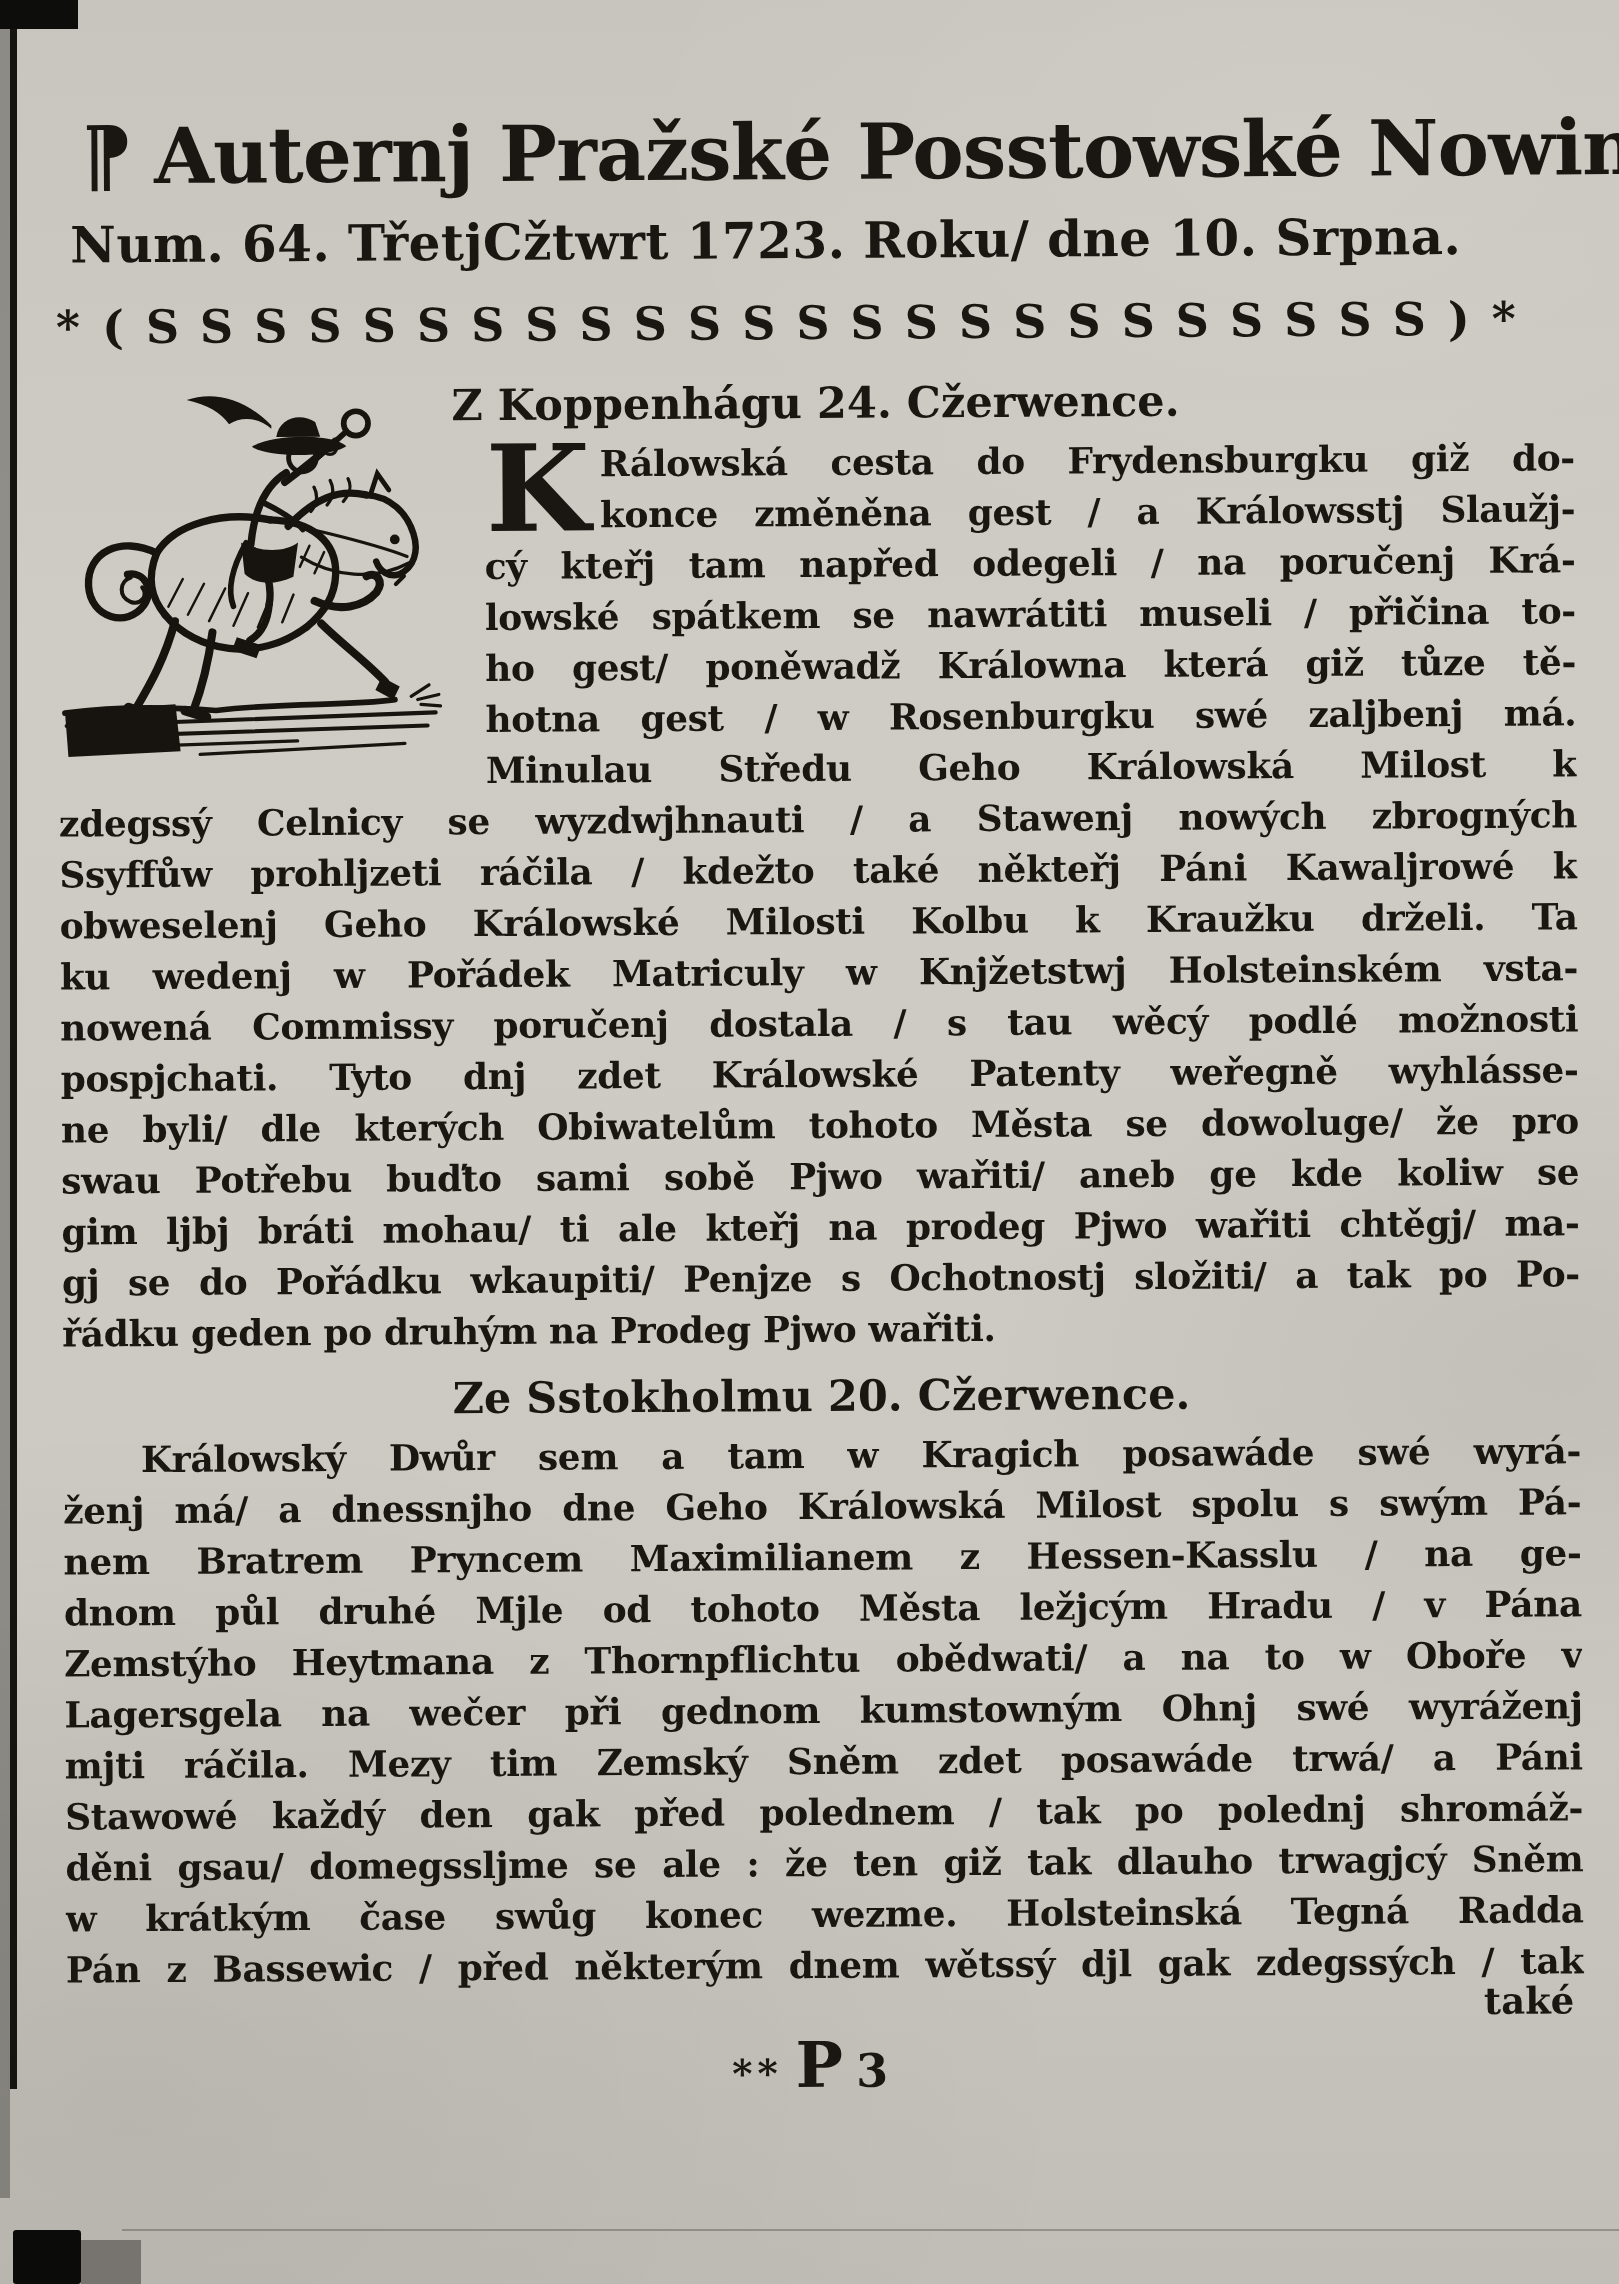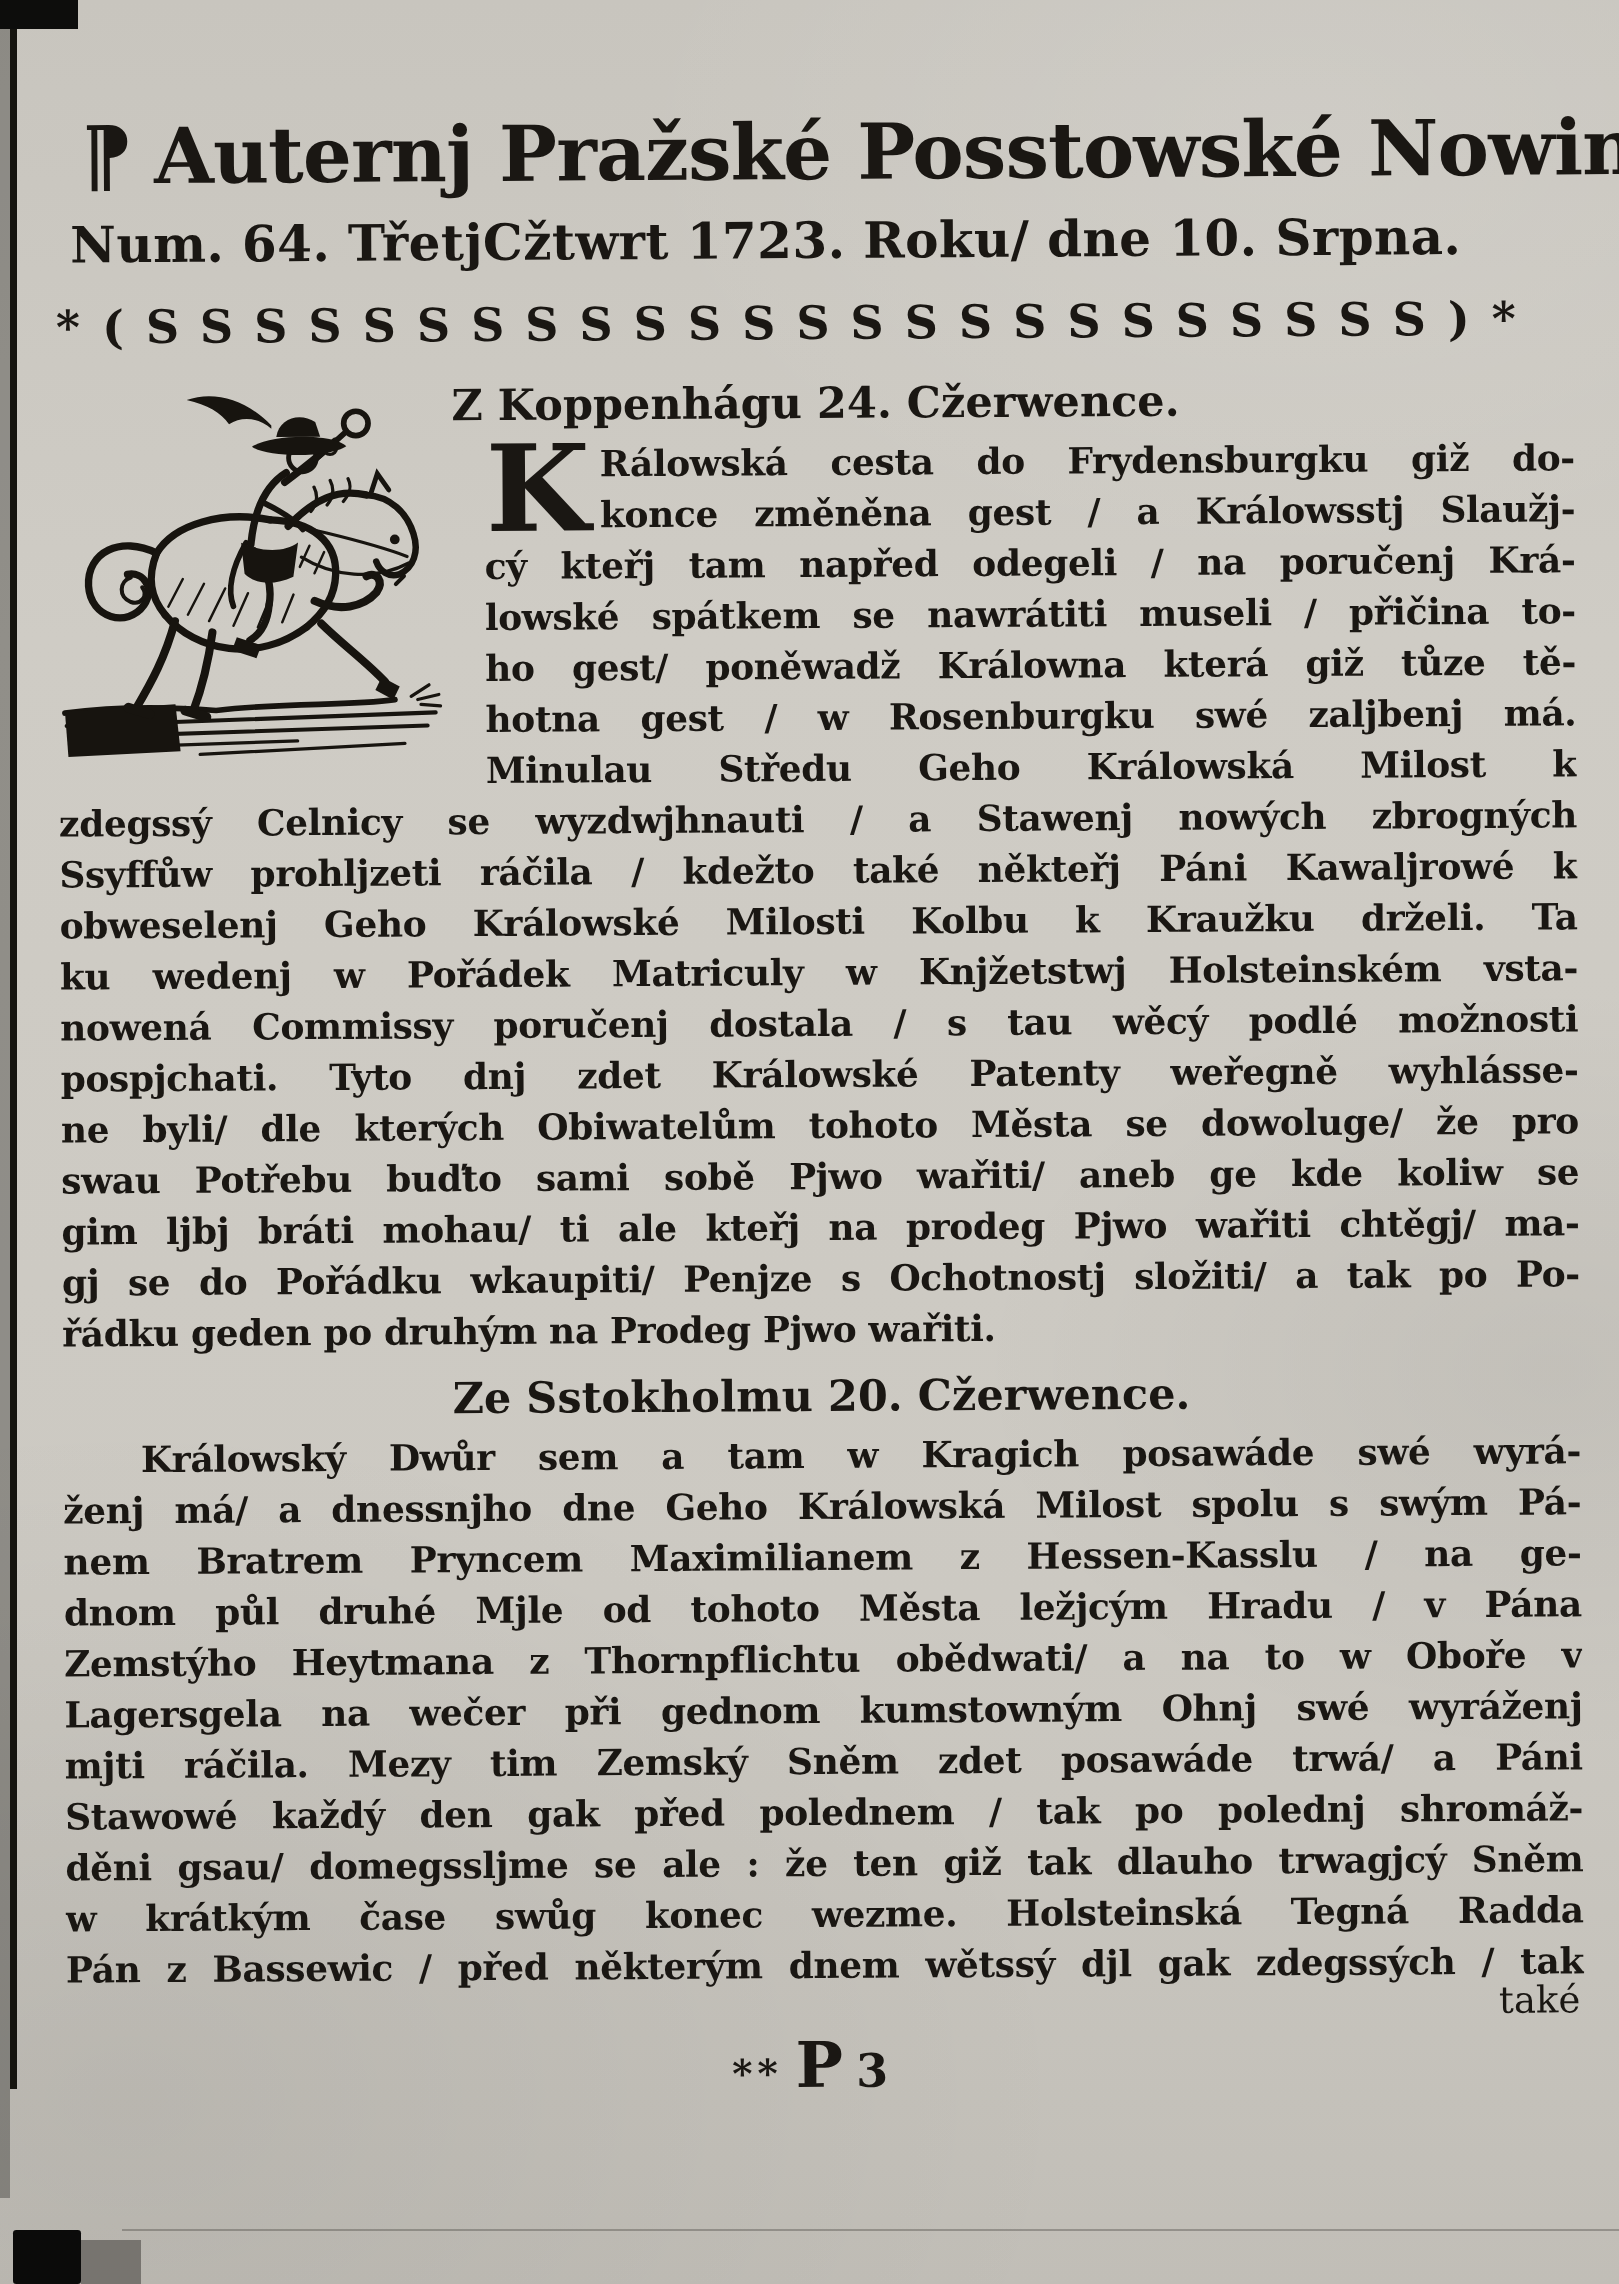--- a/index.html
+++ b/index.html
@@ -35,21 +35,21 @@
   .indent{text-indent:78px;}
   .woodcut{float:left;width:411px;height:374px;margin:-57px 21px 6.5px -4.9px;}
   .woodcut svg{width:100%;height:100%;}
   .dropcap{float:left;font-weight:bold;font-size:120px;line-height:96px;padding:1.6px 9.8px 3.3px 1.6px;}
   .stockholm .heading{margin-top:13px;}
   .footer-row{position:relative;height:179px;clear:both;}
   .signature{position:absolute;left:50%;top:37px;transform:translateX(-60%);display:flex;align-items:baseline;gap:13px;font-weight:bold;}
   .sig-stars{font-size:39px;letter-spacing:4.9px;}
   .sig-p{font-size:63px;}
   .sig-num{font-size:46px;}
-  .catchword{position:absolute;right:4px;top:-8.1px;font-weight:normal;font-size:37px;}
+  .catchword{position:absolute;right:10px;top:-8.1px;font-weight:bold;font-size:37px;}
 </style>
 </head>
 <body>
 
 <div class="page">
 
   <div class="edge-left-soft"></div>
   <div class="edge-left-line"></div>
   <div class="corner-top-left"></div>
   <div class="blob-bottom-left"></div>

